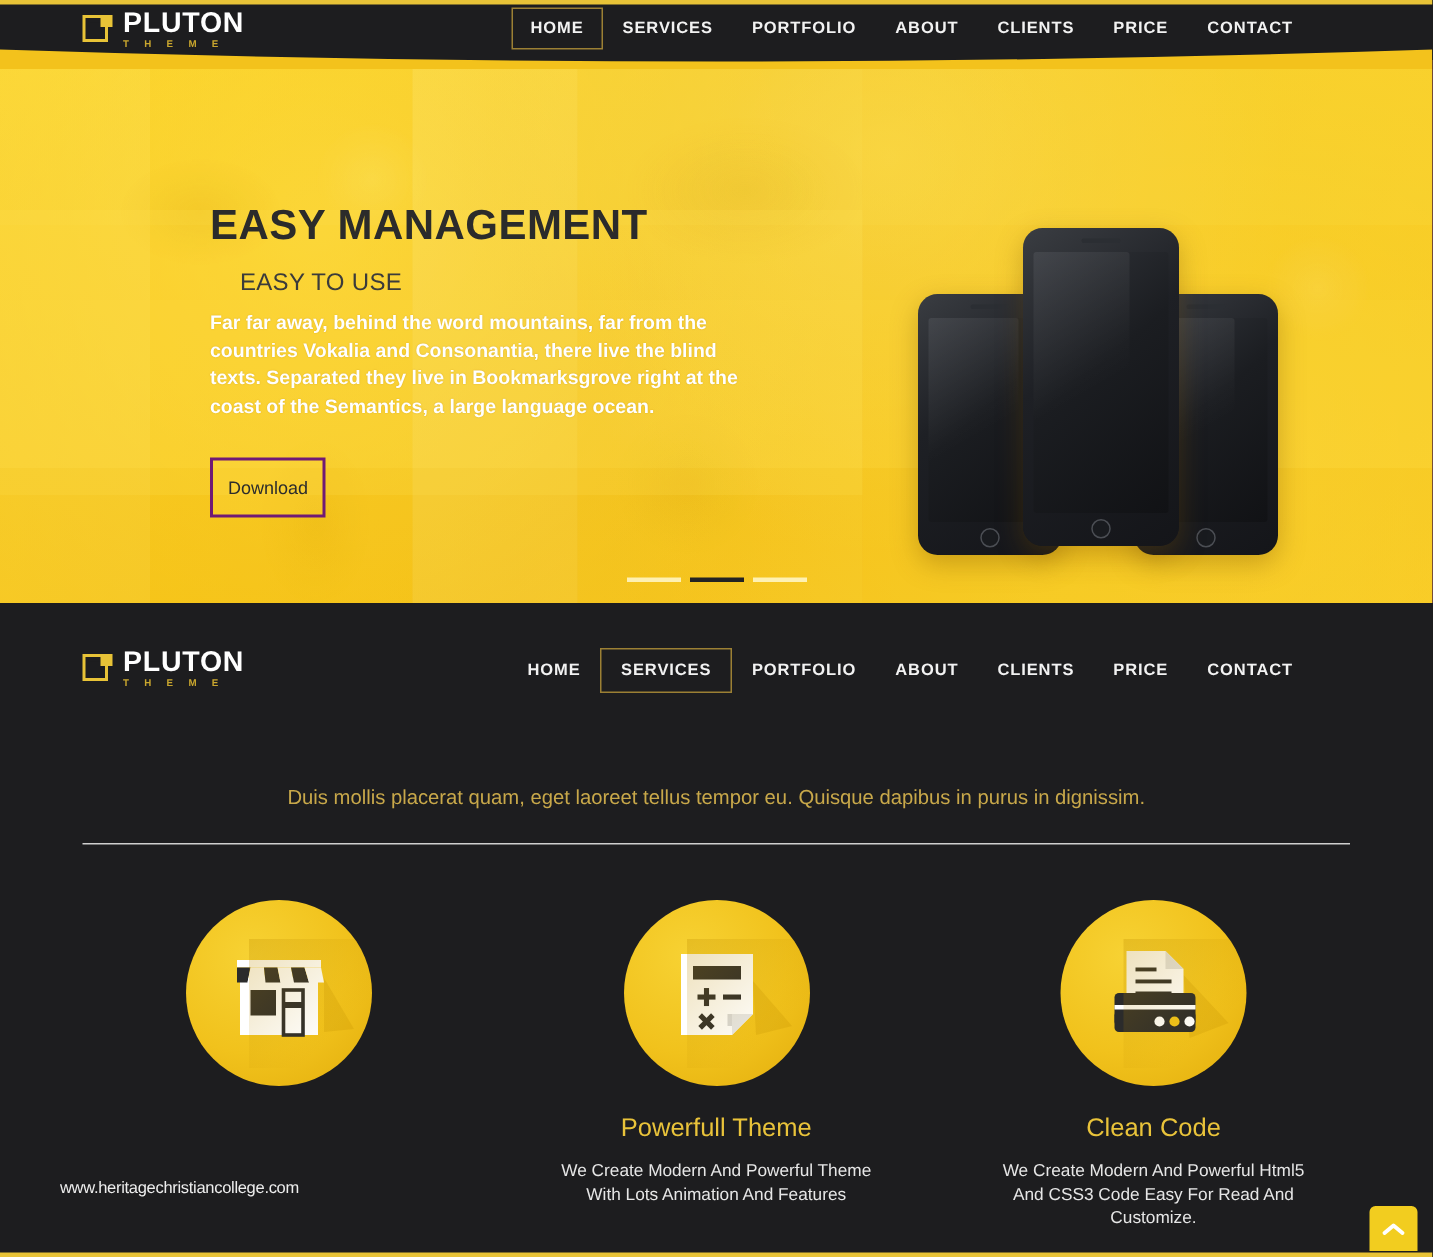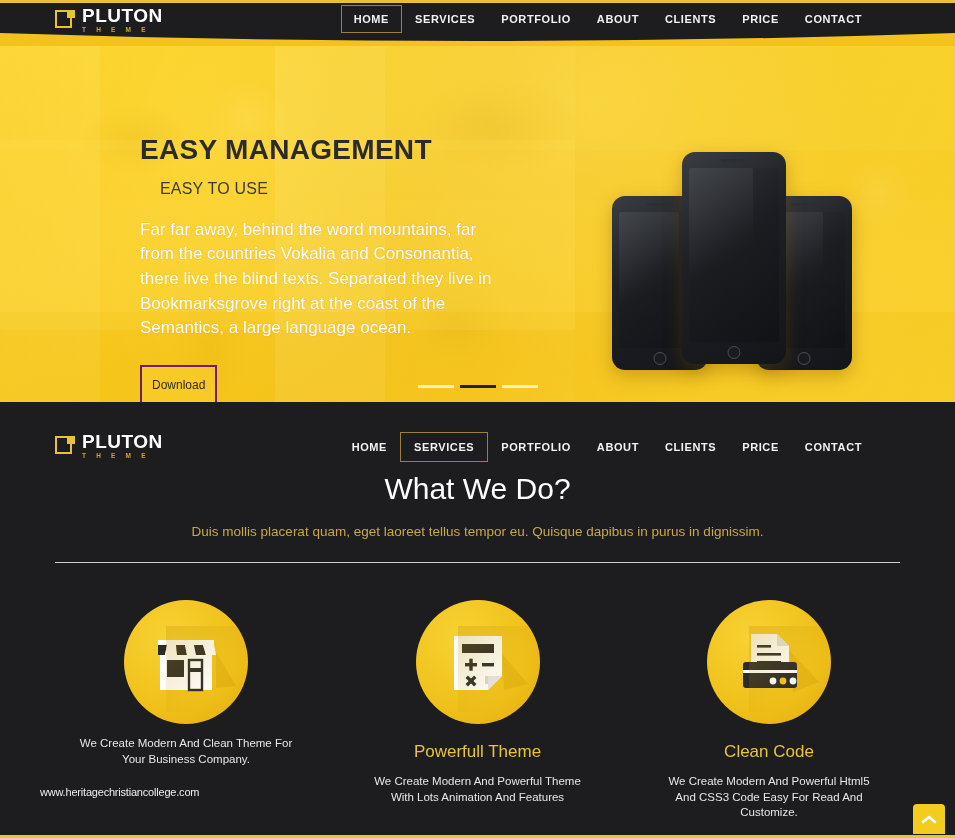--- a/index.html
+++ b/index.html
@@ -114,22 +114,22 @@
 
   .hero-content{ position:absolute; left:140px; top:95px; width:430px; z-index:6; }
   .hero-title{
     font-size:28px; font-weight:bold; color:#2b2b2b;
     letter-spacing:0.3px; line-height:1.1;
   }
   .hero-sub{
     font-size:16px; color:#3b3b3b; margin-top:14px; letter-spacing:0.2px;margin-left:20px;
   }
   .hero-para{
-    font-size:17px; color:#ffffff; line-height:1.45;
-    margin-top:20px; width:372px; font-weight:normal;
+    font-size:13px; color:#ffffff; line-height:1.45;
+    margin-top:8px; width:372px; font-weight:bold;
     text-shadow:0 0 1px rgba(160,110,0,.4);
   }
   .hero-btn{
     margin-top:24px; display:inline-block;
     border:2px solid #701a75;
     padding:11px 10px; font-size:12px; color:#2c2c2c;
     background:rgba(255,220,70,.25);
     cursor:pointer;
   }
 
@@ -320,21 +320,20 @@
   <nav class="nav-second">
     <a class="nav-item">HOME</a>
     <a class="nav-item active">SERVICES</a>
     <a class="nav-item">PORTFOLIO</a>
     <a class="nav-item">ABOUT</a>
     <a class="nav-item">CLIENTS</a>
     <a class="nav-item">PRICE</a>
     <a class="nav-item">CONTACT</a>
   </nav>
 
-  <h2 class="section-title">What We Do?</h2>
   <p class="section-sub">Duis mollis placerat quam, eget laoreet tellus tempor eu. Quisque dapibus in purus in dignissim.</p>
   <div class="divider"></div>
 
   <div class="cards">
 
     <div class="card">
       <div class="card-icon">
         <div class="shadow"></div>
         <svg viewBox="0 0 124 124" width="124" height="124">
           <path d="M92,52 L112,86 L92,88 Z" fill="rgba(190,140,0,.22)"></path>
@@ -344,21 +343,20 @@
           <rect x="65" y="68" width="13" height="4" fill="#2b2b2b"></rect>
           <rect x="34" y="40" width="56" height="5" fill="#ffffff"></rect>
           <path d="M34,45 h9 l-2,10 h-7 z" fill="#2b2b2b"></path>
           <path d="M43,45 h9 l1,10 h-12 z" fill="#ffffff"></path>
           <path d="M52,45 h9 l2,10 h-10 z" fill="#2b2b2b"></path>
           <path d="M61,45 h9 l2,10 h-9 z" fill="#ffffff"></path>
           <path d="M70,45 h9 l3,10 h-10 z" fill="#2b2b2b"></path>
           <path d="M79,45 h11 l2,10 h-10 z" fill="#ffffff"></path>
         </svg>
       </div>
-      <div class="card-desc">We Create Modern And Clean Theme For Your Business Company.</div>
     </div>
 
     <div class="card">
       <div class="card-icon">
         <div class="shadow"></div>
         <svg viewBox="0 0 124 124" width="124" height="124">
           <path d="M86,54 L112,84 L88,90 Z" fill="rgba(190,140,0,.22)"></path>
           <path d="M38,36 h48 v40 l-14,14 h-34 z" fill="#ffffff"></path>
           <path d="M86,76 l-14,14 v-14 z" fill="#e6e6e6"></path>
           <rect x="46" y="44" width="32" height="9" fill="#2b2b2b"></rect>

